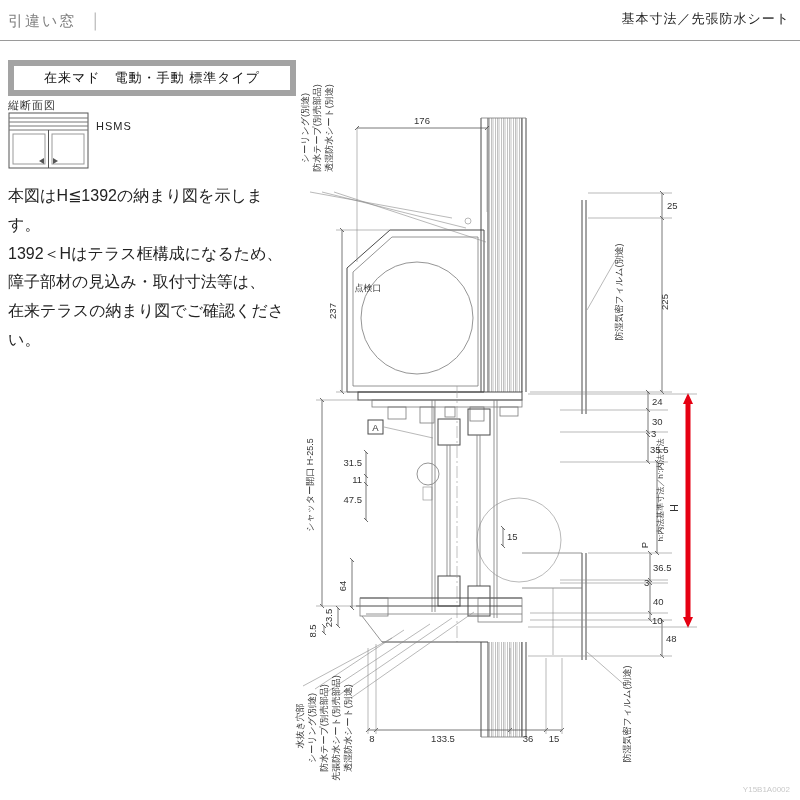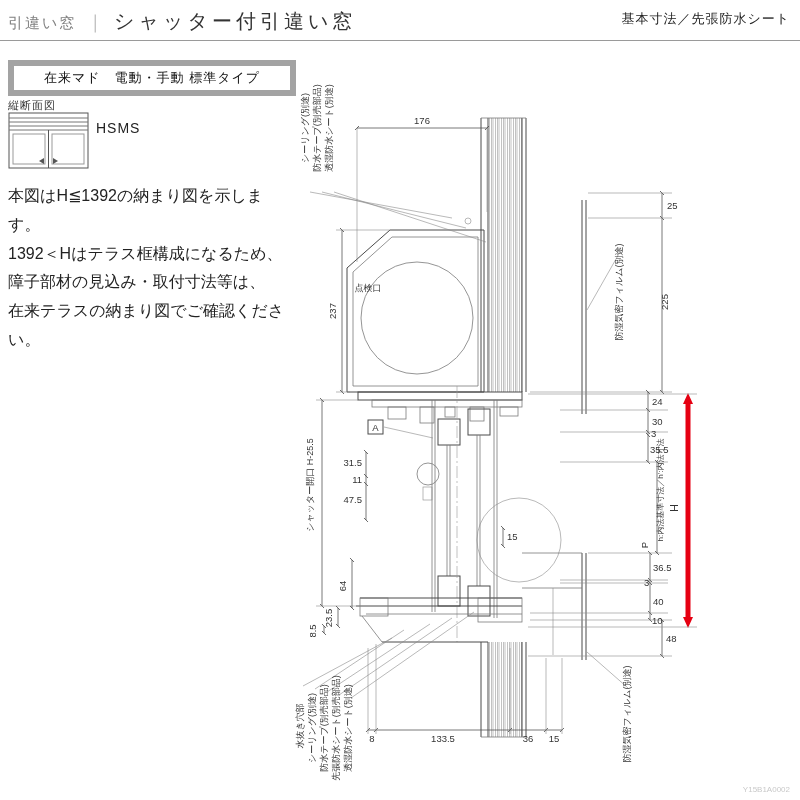--- a/index.html
+++ b/index.html
@@ -10,41 +10,40 @@
   .crumb{font-size:15px;color:#808080;letter-spacing:2px;}
   .hdr-div{font-size:18px;color:#b5b5b5;}
   .title{font-size:20px;color:#333;font-weight:500;letter-spacing:4px;}
   .right-note{position:absolute;top:10px;right:10px;font-size:13px;color:#222;letter-spacing:1px;}
   .rule{position:absolute;top:40px;left:0;width:800px;height:1px;background:#9a9a9a;}
   
   .type-box{position:absolute;left:8px;top:60px;width:276px;height:24px;border:6px solid #a3a3a3;
             font-size:13px;line-height:24px;text-align:center;letter-spacing:1px;color:#111;}
   .section-label{position:absolute;left:8px;top:98px;font-size:11px;color:#333;letter-spacing:1px;font-family:Liberation Serif, serif;}
   .icon-wrap{position:absolute;left:8px;top:112px;}
-  .model{position:absolute;left:96px;top:120px;font-size:14px;color:#222;letter-spacing:1px;text-align:right;}
+  .model{position:absolute;left:96px;top:120px;font-size:11px;color:#222;letter-spacing:1px;text-align:right;}
   .notes{position:absolute;left:8px;top:182px;width:285px;font-size:16px;line-height:1.8;color:#222;}
   
   svg.drawing{position:absolute;left:0;top:0;}
   .ln{stroke:#4a4a4a;fill:none;stroke-width:1;}
   .ln2{stroke:#7a7a7a;fill:none;stroke-width:0.8;}
   .thin{stroke:#8a8a8a;fill:none;stroke-width:0.6;}
   .dimln{stroke:#555;fill:none;stroke-width:0.8;}
   .dim{font-size:9.5px;fill:#333;}
   .lbl{font-size:9px;fill:#333;}
   .code{font-size:8px;fill:#c9c9c9;}
 </style>
 </head>
 <body>
 
 <div class="page">
 
   <div class="hdr">
     <span class="crumb">引違い窓</span>
     <span class="hdr-div">｜</span>
-    <span class="title">シャッター付引違い窓</span>
   </div>
   <div class="right-note">基本寸法／先張防水シート</div>
   <div class="rule"></div>
 
   <div class="type-box">在来マド　電動・手動 標準タイプ</div>
   <div class="section-label">縦断面図</div>
 
   <div class="icon-wrap">
     <svg width="82" height="58" viewBox="0 0 82 58">
       <rect x="1" y="1" width="79" height="55" fill="#fff" stroke="#555"></rect>

